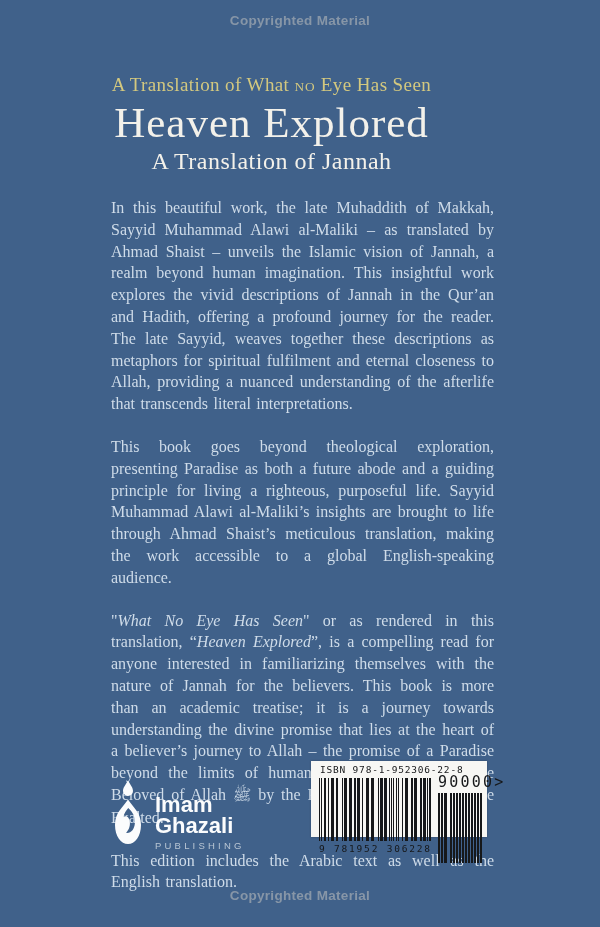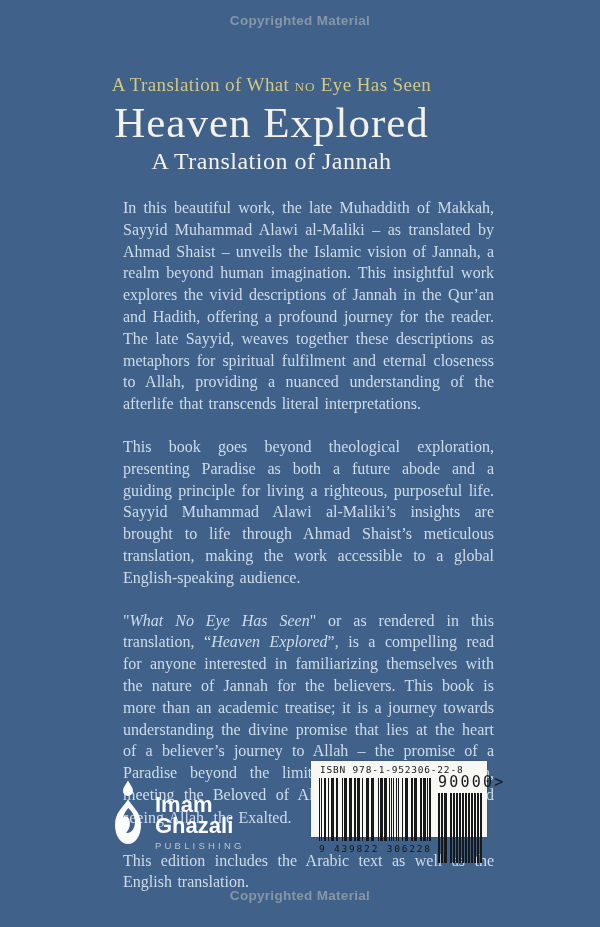--- a/index.html
+++ b/index.html
@@ -44,21 +44,21 @@
     margin-top:1px;
     font-size:24px;
     letter-spacing:.5px;
   }
   .body-text{
     position:absolute;top:197px;left:107px;width:387px;
     color:var(--body-text,#cfdce9);
     font-size:16px;line-height:21.8px;
     text-align:justify;
   }
-  .body-text p{margin:0 0 21px 16px;word-spacing:1.5px;}
+  .body-text p{margin:0 0 21px 4px;word-spacing:1.5px;}
   .body-text i{font-style:italic;}
   .honorific{font-family:"DejaVu Sans",sans-serif;font-size:.95em;}
   .logo{
     position:absolute;top:774px;left:108px;
     display:flex;align-items:flex-start;
   }
   .logo-icon{display:block;margin-right:7px;}
   .logo-text{margin-top:20px;color:var(--logo-white,#fbfcfd);}
   .logo-name{
     font-family:"Liberation Sans",sans-serif;
@@ -187,21 +187,21 @@
           <div style="width: 3.39394px; height: 100%; flex: 0 0 auto; background: rgb(22, 24, 26);"></div>
           <div style="width: 3.39394px; height: 100%; flex: 0 0 auto; background: transparent;"></div>
           <div style="width: 1.13131px; height: 100%; flex: 0 0 auto; background: rgb(22, 24, 26);"></div>
           <div style="width: 1.13131px; height: 100%; flex: 0 0 auto; background: transparent;"></div>
           <div style="width: 3.39394px; height: 100%; flex: 0 0 auto; background: rgb(22, 24, 26);"></div>
           <div style="width: 1.13131px; height: 100%; flex: 0 0 auto; background: transparent;"></div>
           <div style="width: 1.13131px; height: 100%; flex: 0 0 auto; background: rgb(22, 24, 26);"></div>
           <div style="width: 1.13131px; height: 100%; flex: 0 0 auto; background: transparent;"></div>
           <div style="width: 1.13131px; height: 100%; flex: 0 0 auto; background: rgb(22, 24, 26);"></div>
         </div>
-      <div class="bc-digits">9 439822 306228</div>
+      <div class="bc-digits">9 781952 306228</div>
     </div>
     <div class="bc-addon">
       <div class="addon-text">90000&gt;</div>
       <div class="bc-bars" style="height: 70px;">
           <div style="width: 1.51724px; height: 100%; flex: 0 0 auto; background: rgb(22, 24, 26);"></div>
           <div style="width: 1.51724px; height: 100%; flex: 0 0 auto; background: transparent;"></div>
           <div style="width: 1.51724px; height: 100%; flex: 0 0 auto; background: rgb(22, 24, 26);"></div>
           <div style="width: 1.51724px; height: 100%; flex: 0 0 auto; background: transparent;"></div>
           <div style="width: 3.03448px; height: 100%; flex: 0 0 auto; background: rgb(22, 24, 26);"></div>
           <div style="width: 3.03448px; height: 100%; flex: 0 0 auto; background: transparent;"></div>

